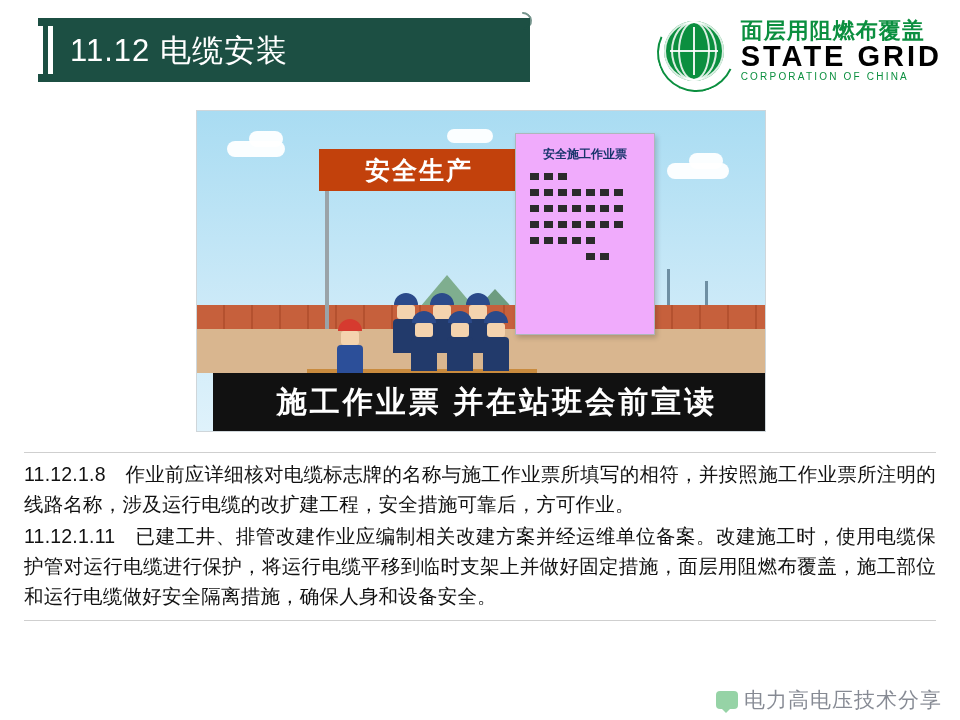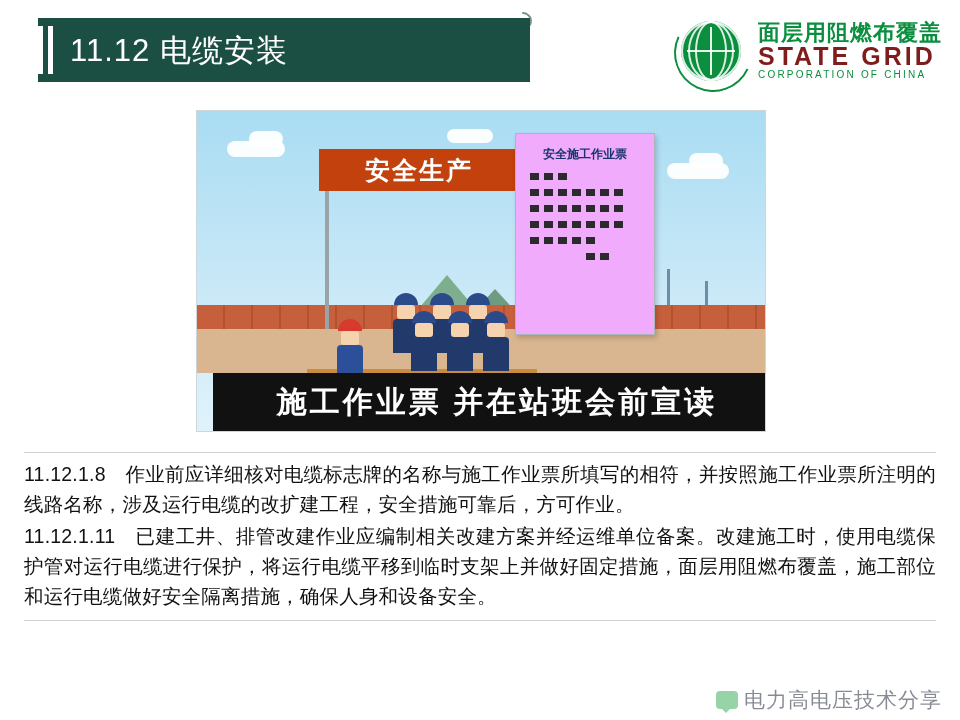--- a/index.html
+++ b/index.html
@@ -157,22 +157,22 @@
     line-height: 1.02;
   }
   .logo-cn {
     color: #0b8f3f;
     font-size: 22px;
     font-weight: bold;
     letter-spacing: 1px;
     white-space: nowrap;
   }
   .logo-en1 {
-    color: #7f1d1d;
-    font-size: 25px;
+    color: #000000;
+    font-size: 29px;
     font-weight: bold;
     letter-spacing: 3px;
     white-space: nowrap;
   }
   .logo-en2 {
     color: #0b8f3f;
     font-size: 10px;
     letter-spacing: 2.2px;
     white-space: nowrap;
   }

